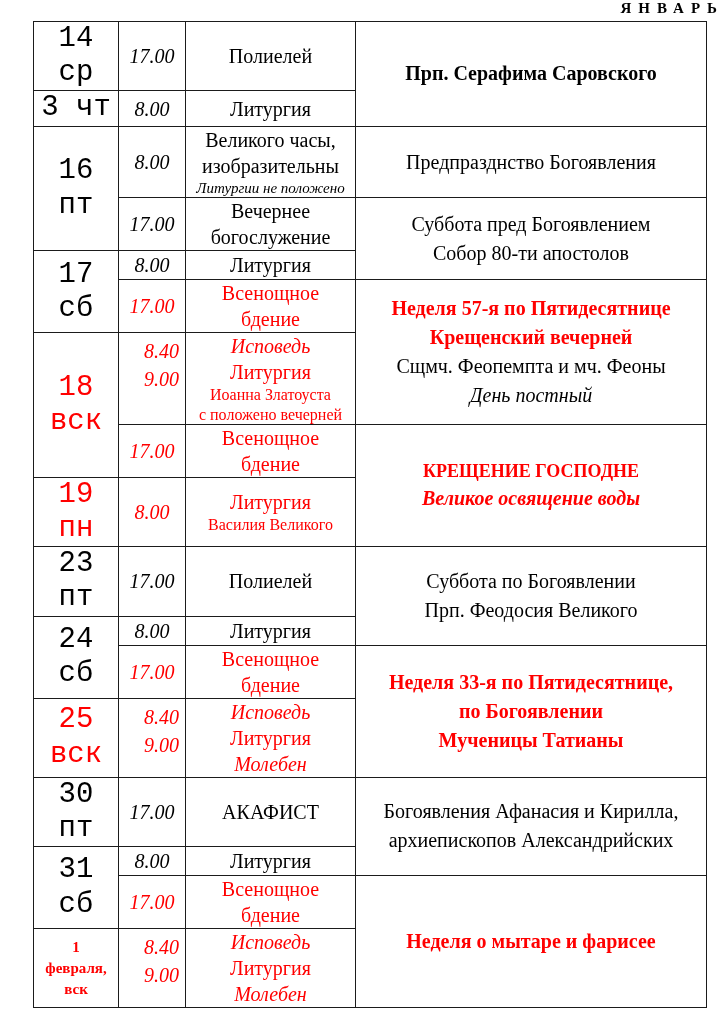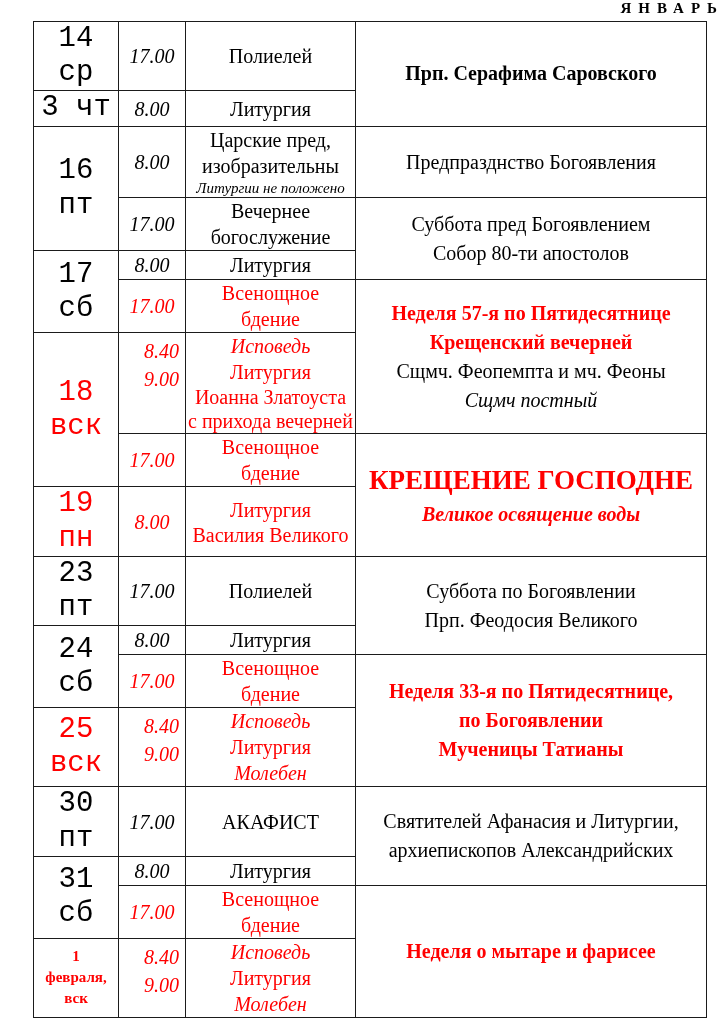--- a/index.html
+++ b/index.html
@@ -27,23 +27,23 @@
   tr.h33{height:33px} tr.h26{height:26px} tr.h75{height:75px} tr.h37{height:37px}
   tr.h28{height:28px} tr.h66{height:66px}
   .date { font-size:29px; line-height:1.18;font-family:Liberation Mono, monospace; }
   .date-sm { font-size:15px; font-weight:bold; line-height:1.4; }
   .time { font-size:20px; line-height:1.4;font-style:italic; }
   .svc  { font-size:20px; line-height:1.3; }
   .desc { font-size:20px; line-height:1.45; }
   .red { color:#ff0000; }
   .b { font-weight:bold; }
   .it { font-style:italic; }
-  .sm { font-size:20px; line-height:1.2; }
+  .sm { font-size:16px; line-height:1.2; }
   .xs { font-size:15px; line-height:1.25; }
-  .big { font-size:27px;font-family:Liberation Serif, serif; }
+  .big { font-size:18px;font-family:Liberation Serif, serif; }
   .vtop { vertical-align:top; padding-top:4px;padding-left:21px; }
   .footer {
     display:flex; justify-content:space-between;
     margin:34px 48px 0 48px; font-size:24px;
   }
 </style>
 </head>
 <body>
 
 <div class="page-title">ЯНВАРЬ</div>
@@ -67,21 +67,21 @@
   <tr class="h35">
     <td class="date">3 чт</td>
     <td class="time">8.00</td>
     <td class="svc">Литургия</td>
   </tr>
 
   <tr class="h62">
     <td class="date" rowspan="2">16 пт</td>
     <td class="time">8.00</td>
     <td class="svc">
-      <div>Царские пред,</div>
+      <div>Великого часы,</div>
       <div>изобразительны</div>
       <div class="xs it">Литургии не положено</div>
     </td>
     <td class="desc">Предпразднство Богоявления</td>
   </tr>
 
   <tr class="h51">
     <td class="time">17.00</td>
     <td class="svc">
       <div>Вечернее</div>
@@ -102,38 +102,38 @@
   <tr class="h52">
     <td class="time red">17.00</td>
     <td class="svc red">
       <div>Всенощное</div>
       <div>бдение</div>
     </td>
     <td class="desc" rowspan="2">
       <div class="b red">Неделя 57-я по Пятидесятнице</div>
       <div class="b red">Крещенский вечерней</div>
       <div>Сщмч. Феопемпта и мч. Феоны</div>
-      <div class="it">Сщмч постный</div>
+      <div class="it">День постный</div>
     </td>
   </tr>
 
   <tr class="h90">
     <td class="date red" rowspan="2">
       <div>18</div>
       <div>вск</div>
     </td>
     <td class="time red vtop">
       <div>8.40</div>
       <div>9.00</div>
     </td>
     <td class="svc red">
       <div class="it">Исповедь</div>
       <div>Литургия</div>
       <div class="sm">Иоанна Златоуста</div>
-      <div class="sm">с прихода вечерней</div>
+      <div class="sm">с положено вечерней</div>
     </td>
   </tr>
 
   <tr class="h48">
     <td class="time red">17.00</td>
     <td class="svc red">
       <div>Всенощное</div>
       <div>бдение</div>
     </td>
     <td class="desc" rowspan="2">
@@ -194,21 +194,21 @@
       <div>Литургия</div>
       <div class="it">Молебен</div>
     </td>
   </tr>
 
   <tr class="h37">
     <td class="date">30 пт</td>
     <td class="time">17.00</td>
     <td class="svc">АКАФИСТ</td>
     <td class="desc" rowspan="2">
-      <div>Святителей Афанасия и Литургии,</div>
+      <div>Богоявления Афанасия и Кирилла,</div>
       <div>архиепископов Александрийских</div>
     </td>
   </tr>
 
   <tr class="h28">
     <td class="date" rowspan="2">31 сб</td>
     <td class="time">8.00</td>
     <td class="svc">Литургия</td>
   </tr>
 

